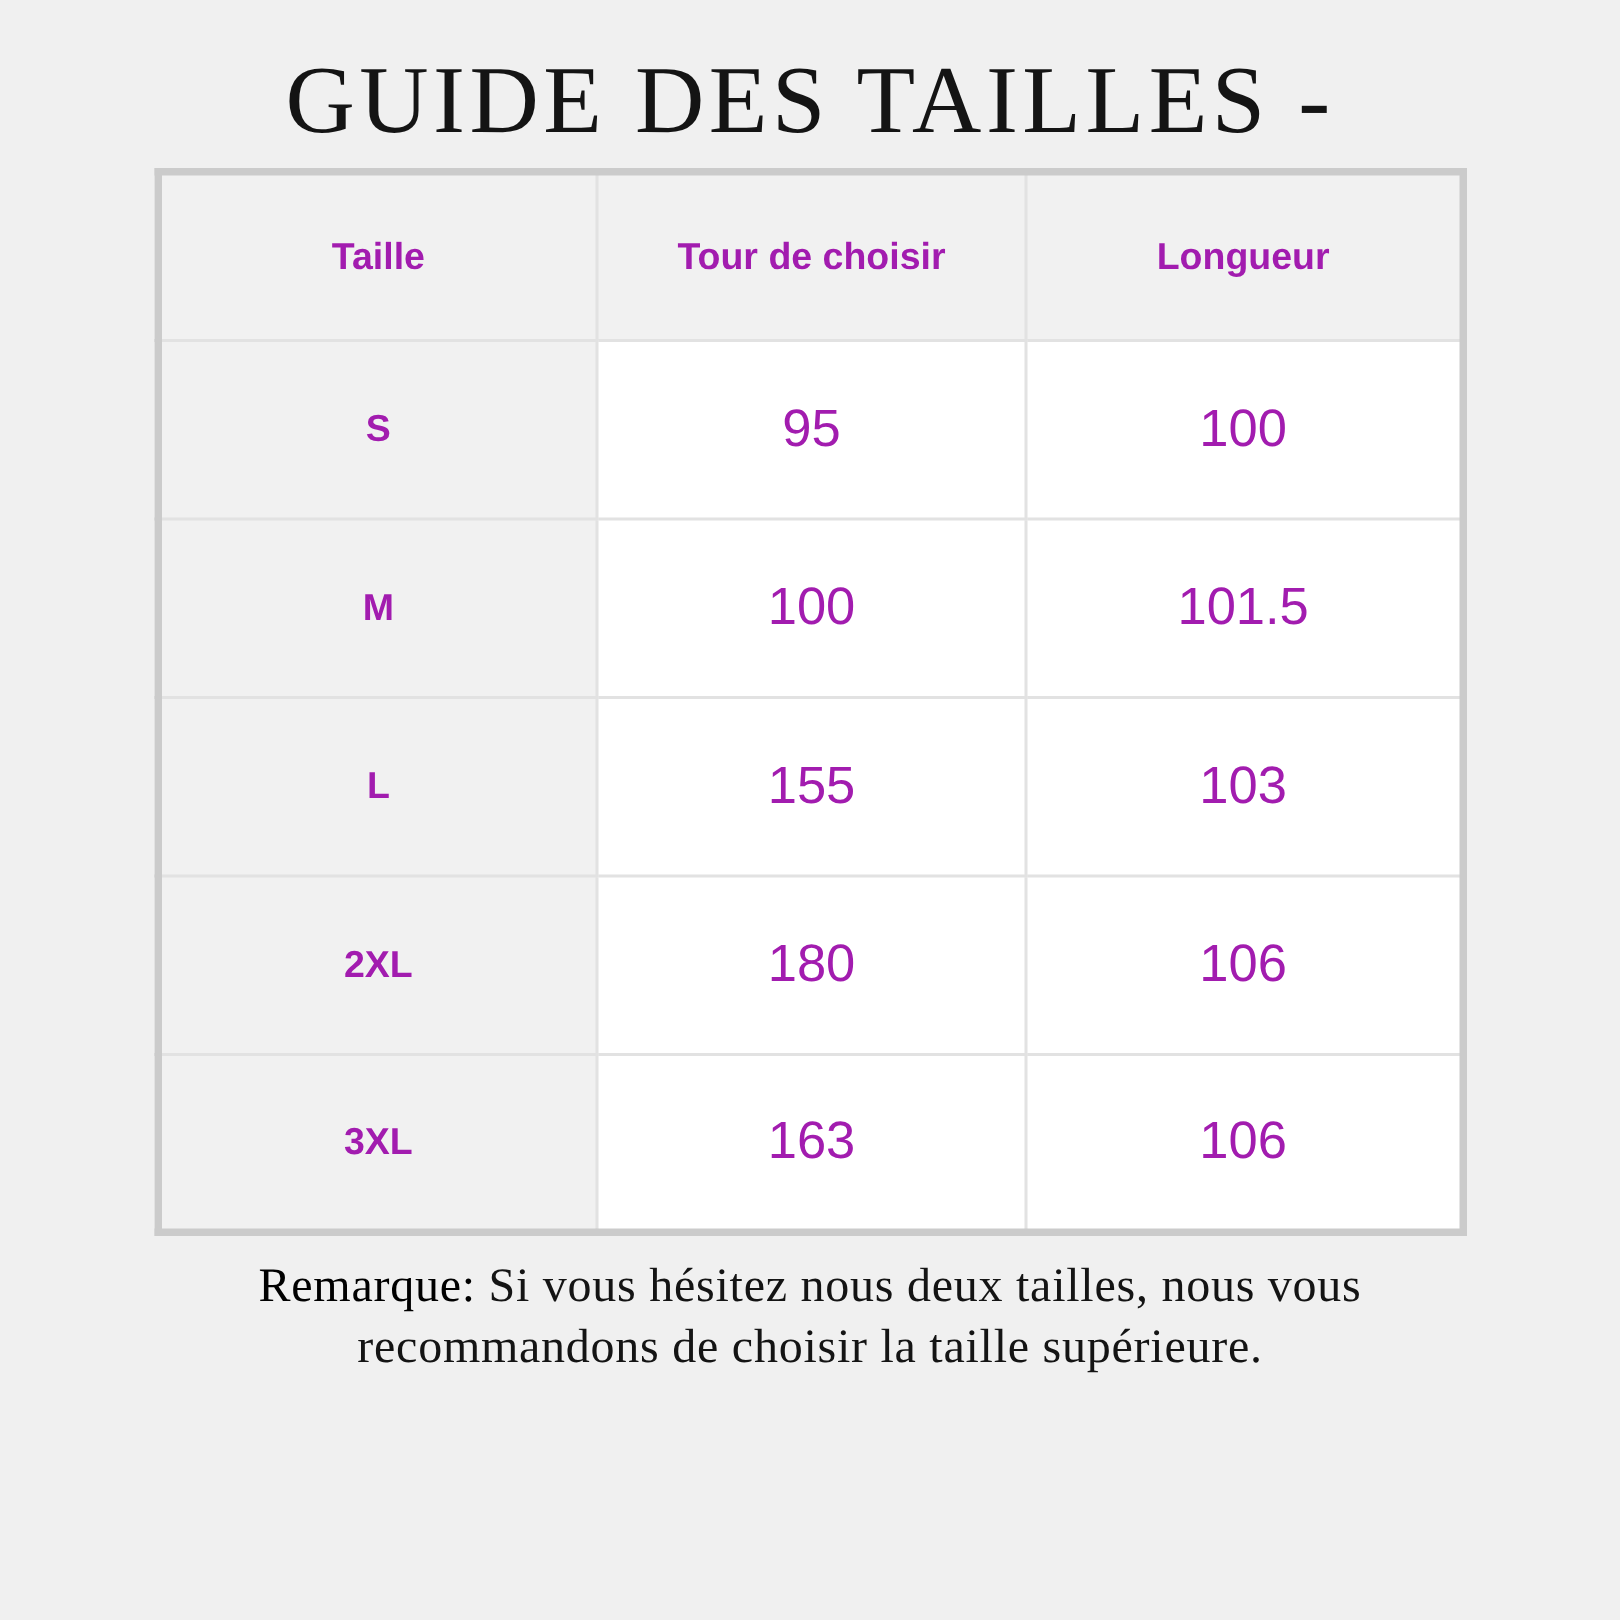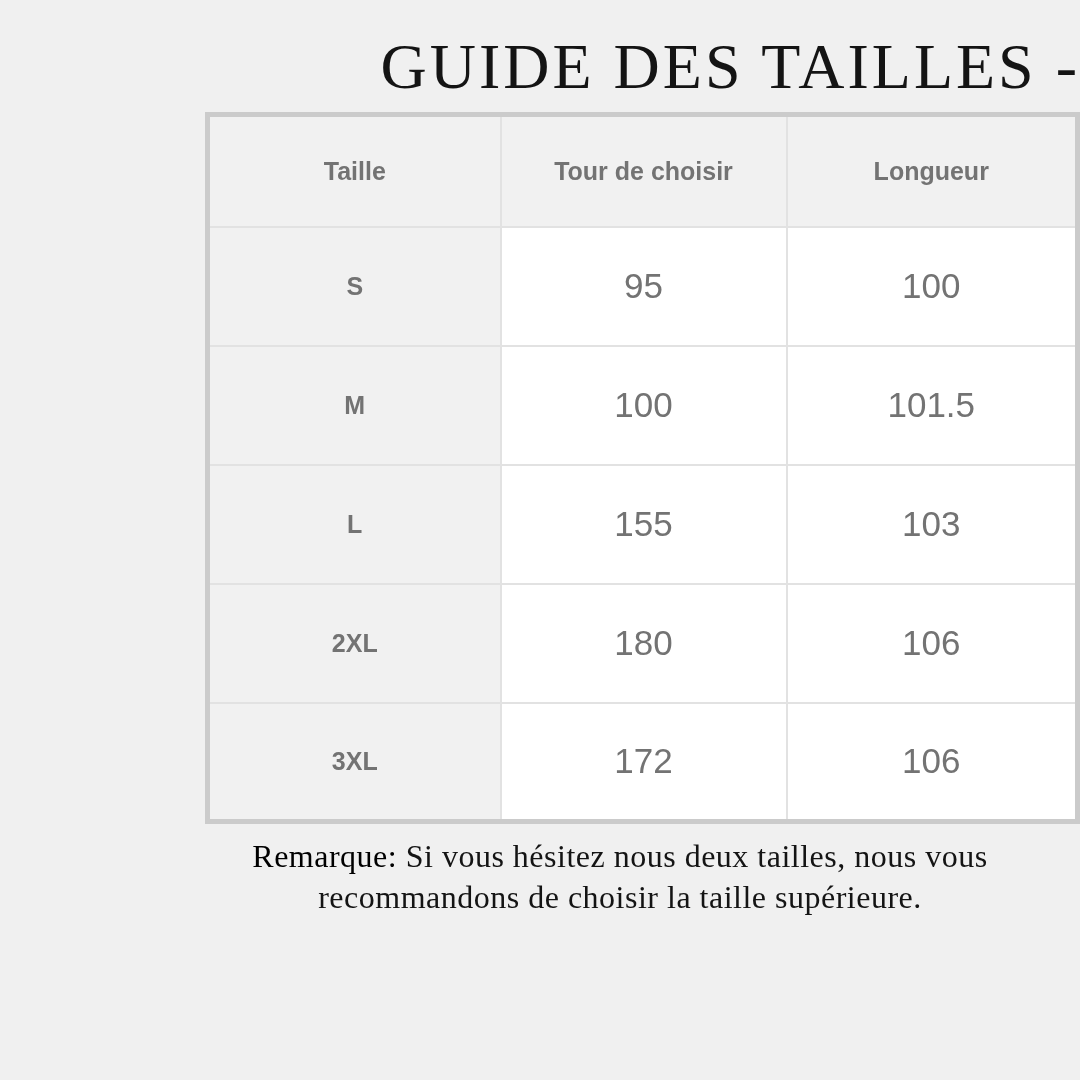--- a/index.html
+++ b/index.html
@@ -9,21 +9,21 @@
     background: #f0f0f0;
     font-family: "Liberation Sans", sans-serif;
     overflow: hidden;
   }
   .page {
     width: 1080px;
     height: 884px;
     background: #f0f0f0;
     display: flex;
     flex-direction: column;
-    align-items: flex-end;
+    align-items: center;
   }
   
   .title-row {
     margin-top: 30px;
     height: 76px;
     display: flex;
     align-items: baseline;
     justify-content: center;
     font-family: "Liberation Serif", serif;
     color: #141414;
@@ -48,21 +48,21 @@
     border-collapse: collapse;
     border: 5px solid #cbcbcb;
     background: #ffffff;
     table-layout: fixed;
   }
   table.size-table th,
   table.size-table td {
     border: 2px solid #e2e2e2;
     text-align: center;
     vertical-align: middle;
-    color: #737373;
+    color: #a21caf;
   }
   table.size-table th {
     background: #f1f1f1;
     height: 112px;
     font-size: 25px;
     font-weight: bold;
   }
   table.size-table td {
     height: 119px;
     font-size: 35px;
@@ -129,21 +129,21 @@
           <td>155</td>
           <td>103</td>
         </tr>
         <tr>
           <td class="size-col">2XL</td>
           <td>180</td>
           <td>106</td>
         </tr>
         <tr>
           <td class="size-col">3XL</td>
-          <td>172</td>
+          <td>163</td>
           <td>106</td>
         </tr>
       </tbody>
     </table>
   </div>
 
   <div class="note">
     <span class="note-label">Remarque:</span><span> Si vous hésitez nous deux tailles, nous vous recommandons de choisir la taille supérieure.</span>
   </div>
 

